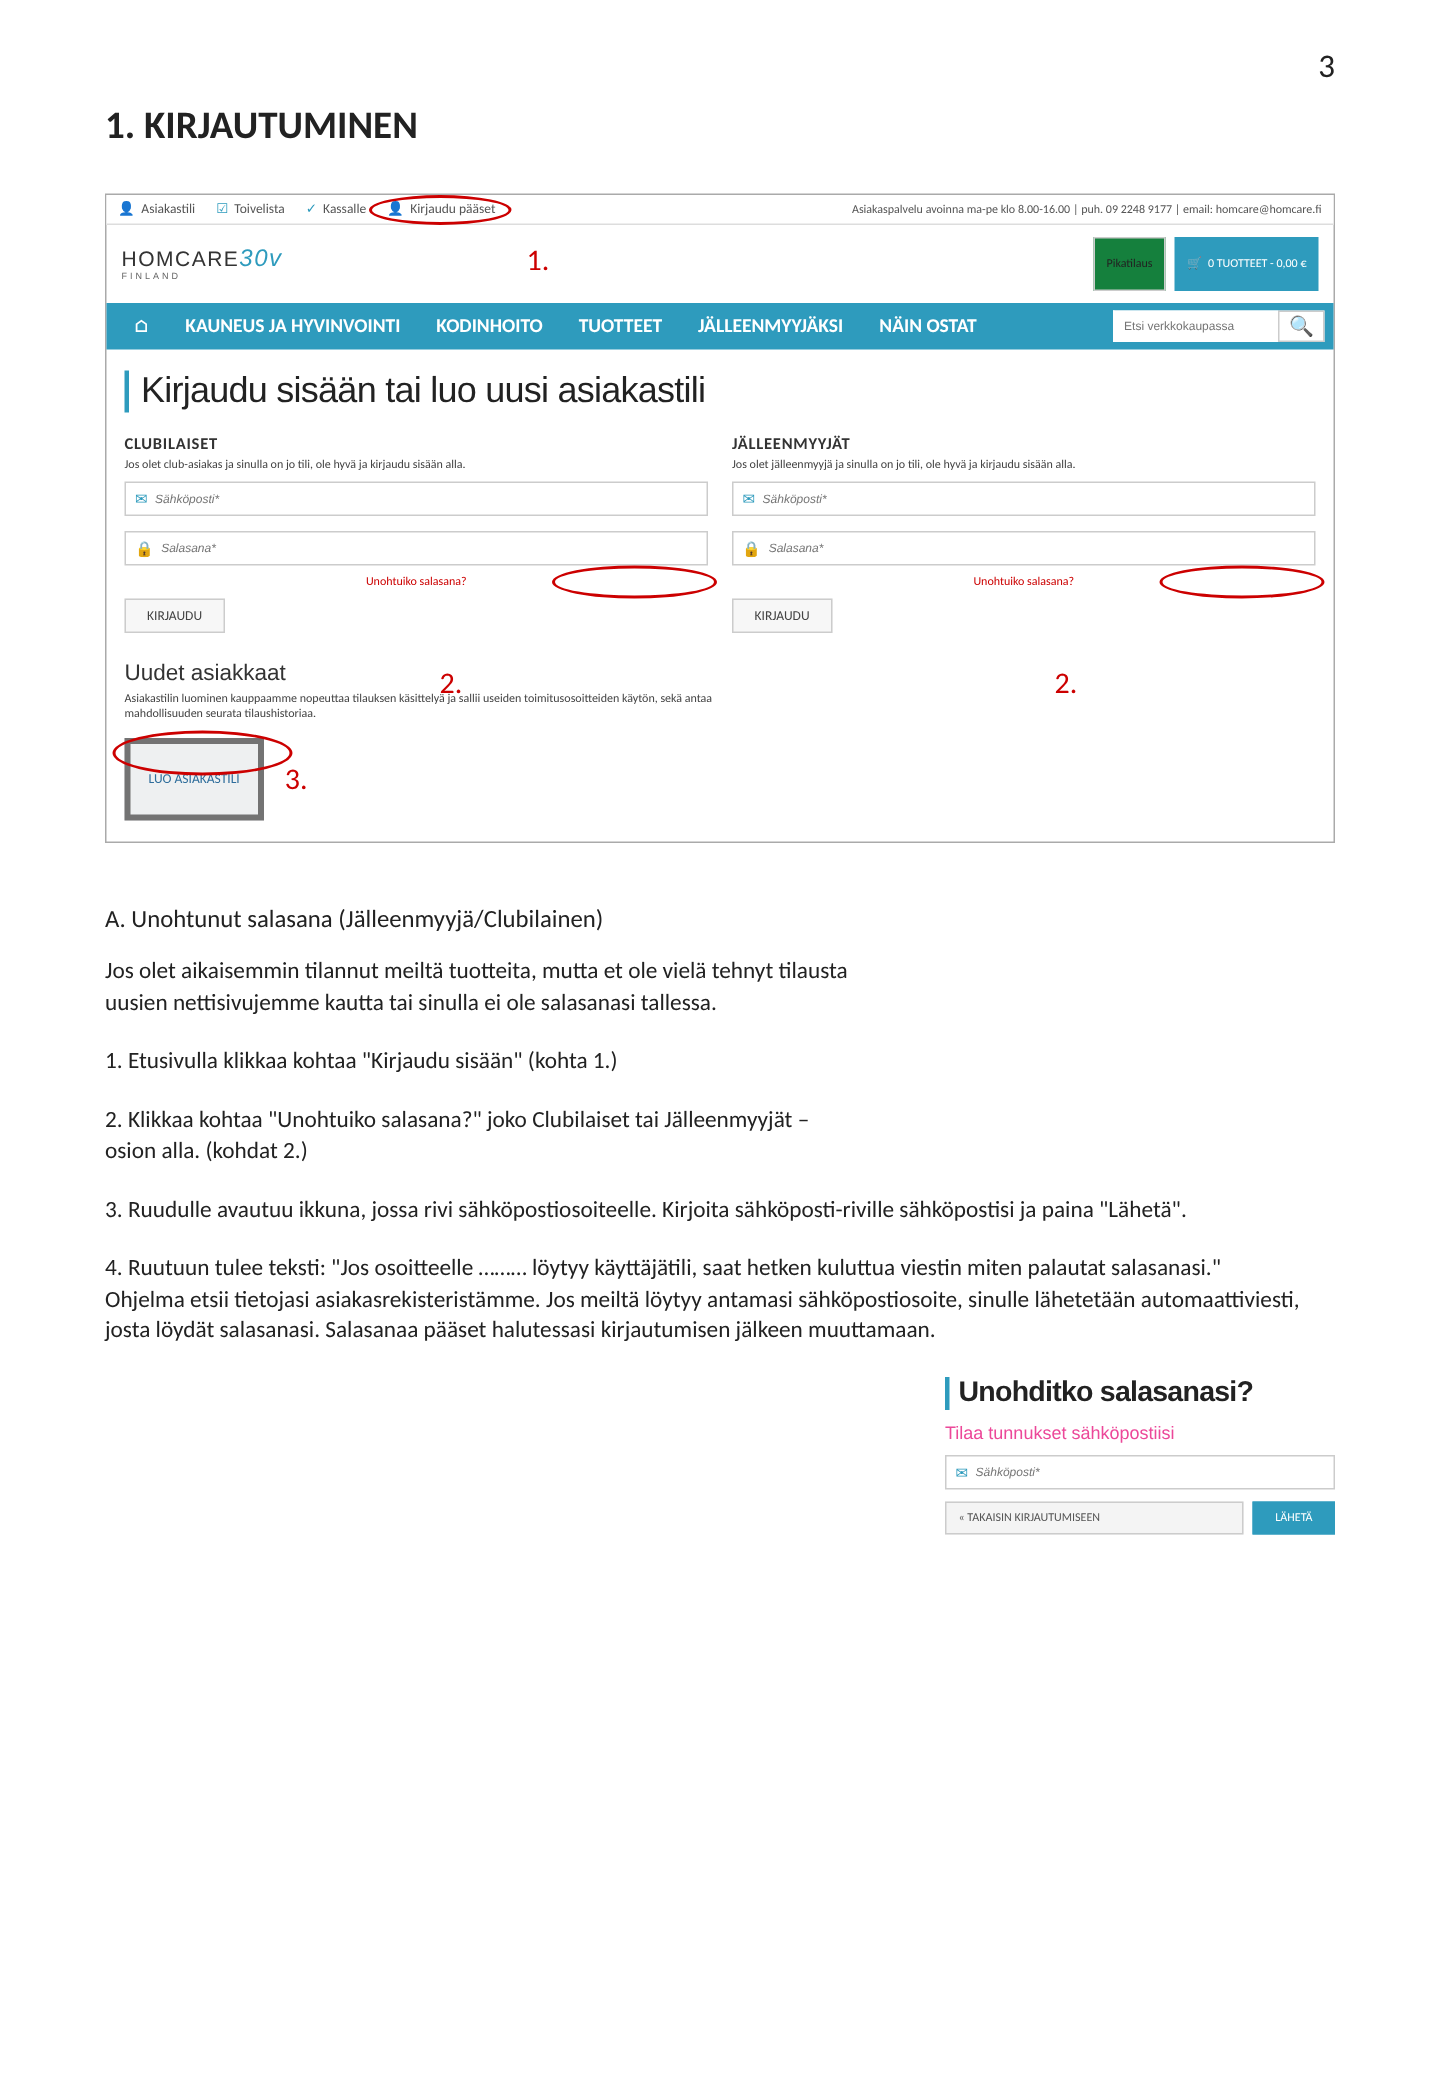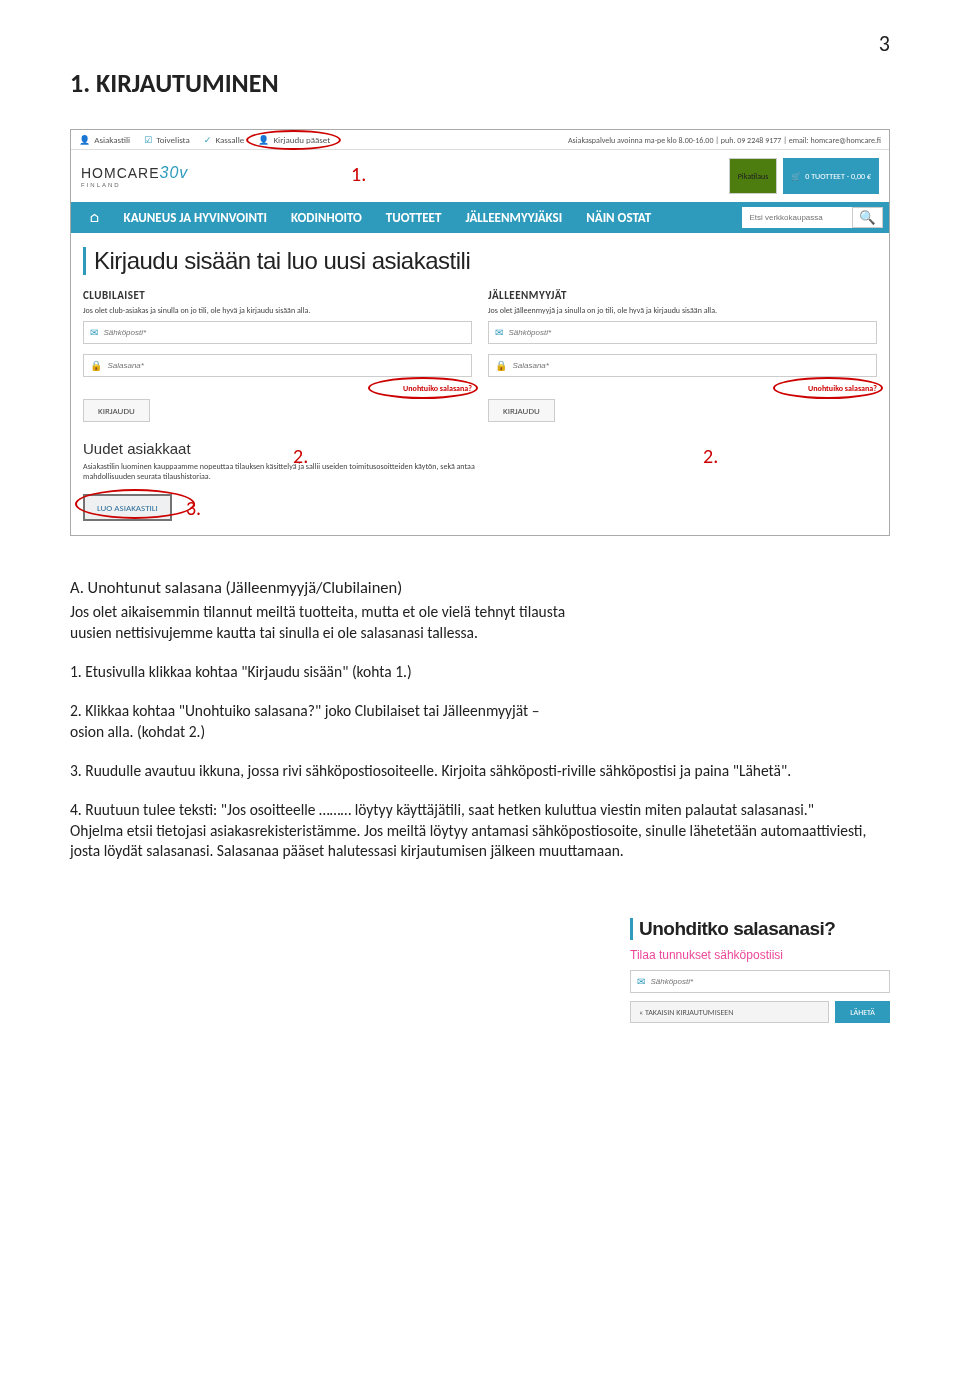--- a/index.html
+++ b/index.html
@@ -13,46 +13,46 @@
   .icon-user { color:#2e9bbd; }
   .icon-check { color:#2e9bbd; }
   .topbar-right { margin-left:auto; font-size:8px; color:#555;}
   .circled { position:relative; }
   .ellipse { position:absolute; border:2px solid #c00; border-radius:50%; }
   .midbar { display:flex; align-items:center; padding:8px 10px; }
   .logo { font-size:14px; font-family:Liberation Sans, sans-serif; color:#333; letter-spacing:1px; }
   .logo .v30 { font-size:16px; color:#2e9bbd; font-style:italic; }
   .logo small { display:block; font-size:6px; letter-spacing:2px; color:#666; }
   .midbar-right { margin-left:auto; display:flex; gap:6px; }
-  .pika { border:1px solid #ccc; padding:12px 8px; background:#4d7c0f; font-size:8px; }
+  .pika { border:1px solid #ccc; padding:12px 8px; background:#15803d; font-size:8px; }
   .cart { background:#2e9bbd; color:#fff; padding:2px 8px; font-size:8px; display:flex; align-items:center; gap:4px;}
   .nav { background:#2e9bbd; display:flex; align-items:center; padding:0 6px; }
   .nav a { color:#fff; font-size:13px; font-weight:700; padding:8px 12px; text-decoration:none; }
   .nav .home { font-size:12px; }
   .nav .search { margin-left:auto; display:flex; }
   .nav .search input { font-size:8px; padding:3px 6px; width:110px; border:1px solid #fff; border-right:0;}
   .nav .search button { background:#fff; border:1px solid #ccc; padding:2px 6px; color:#2e9bbd;}
   .content { padding:14px 12px; }
   .maintitle { font-family: 'Trebuchet MS', sans-serif; font-size:24px; font-weight:400; border-left:3px solid #2e9bbd; padding-left:8px; margin-bottom:14px; letter-spacing:-0.5px; }
   .cols { display:flex; gap:16px; }
   .col { flex:1; position:relative;}
   .subhead { font-size:11px; font-weight:700; color:#333; margin-bottom:3px; letter-spacing:0.5px;}
   .subtext { font-size:8px; color:#444; margin-bottom:6px;}
   .field { border:1px solid #ccc; padding:4px 6px; display:flex; align-items:center; gap:5px; margin-bottom:10px; background:#fff;}
   .field .ficon { color:#2e9bbd; font-size:10px; }
   .field input { border:0; font-size:8px; color:#888; width:100%; outline:none; font-style:italic;}
-  .forgot { text-align:right; font-size:8px; color:#c00; margin-top:-4px; margin-bottom:6px;font-weight:bold;}
+  .forgot { text-align:center; font-size:8px; color:#c00; margin-top:-4px; margin-bottom:6px;}
   .kbtn { border:1px solid #ccc; background:#f7f7f7; padding:5px 14px; font-size:9px; color:#444; display:inline-block;}
   .redlabel { position:absolute; color:#c00; font-size:20px; font-family:Calibri; }
   .newcust { margin-top:18px;}
   .newcust-title { font-family:'Trebuchet MS', sans-serif; font-size:15px; color:#333; margin-bottom:4px; font-weight:400;}
   .newcust-text { font-size:8px; color:#444; max-width:410px; line-height:1.3; margin-bottom:10px;}
-  .luobtn { border:2px solid #737373; background:#eef0f1; padding:6px 12px; font-size:9px; color:#2e6d9b; display:inline-block;}
+  .luobtn { border:4px solid #737373; background:#eef0f1; padding:18px 12px; font-size:9px; color:#2e6d9b; display:inline-block;}
   .below { margin-top:40px; font-size:15.5px; line-height:1.35; }
-  .below h2 { margin:28px 0 4px 0; font-size:16.5px; font-weight:400;}
+  .below h2 { margin:28px 0 14px 0; font-size:16.5px; font-weight:400;}
   .below p { margin-bottom:18px; }
   .sidebox { position:absolute; right:70px; top:918px; width:260px; font-size:10px;}
   .sidebox .sbtitle { font-family:'Trebuchet MS',sans-serif; font-size:19px; border-left:3px solid #2e9bbd; padding-left:6px; margin-bottom:8px; font-weight:700; letter-spacing:-0.5px;}
   .sidebox .sbsub { font-family:'Trebuchet MS',sans-serif; font-size:12px; margin-bottom:8px; color:#ec4899;}
   .sidebox .field { margin-bottom:8px; }
   .sidebox .sbbtns { display:flex; gap:6px; }
   .sidebox .backbtn { border:1px solid #ccc; background:#f4f4f4; padding:5px 8px; font-size:8px; color:#555; flex:1;}
   .sidebox .sendbtn { border:1px solid #2e9bbd; background:#2e9bbd; color:#fff; padding:5px 14px; font-size:8px;}
 </style>
 </head>

